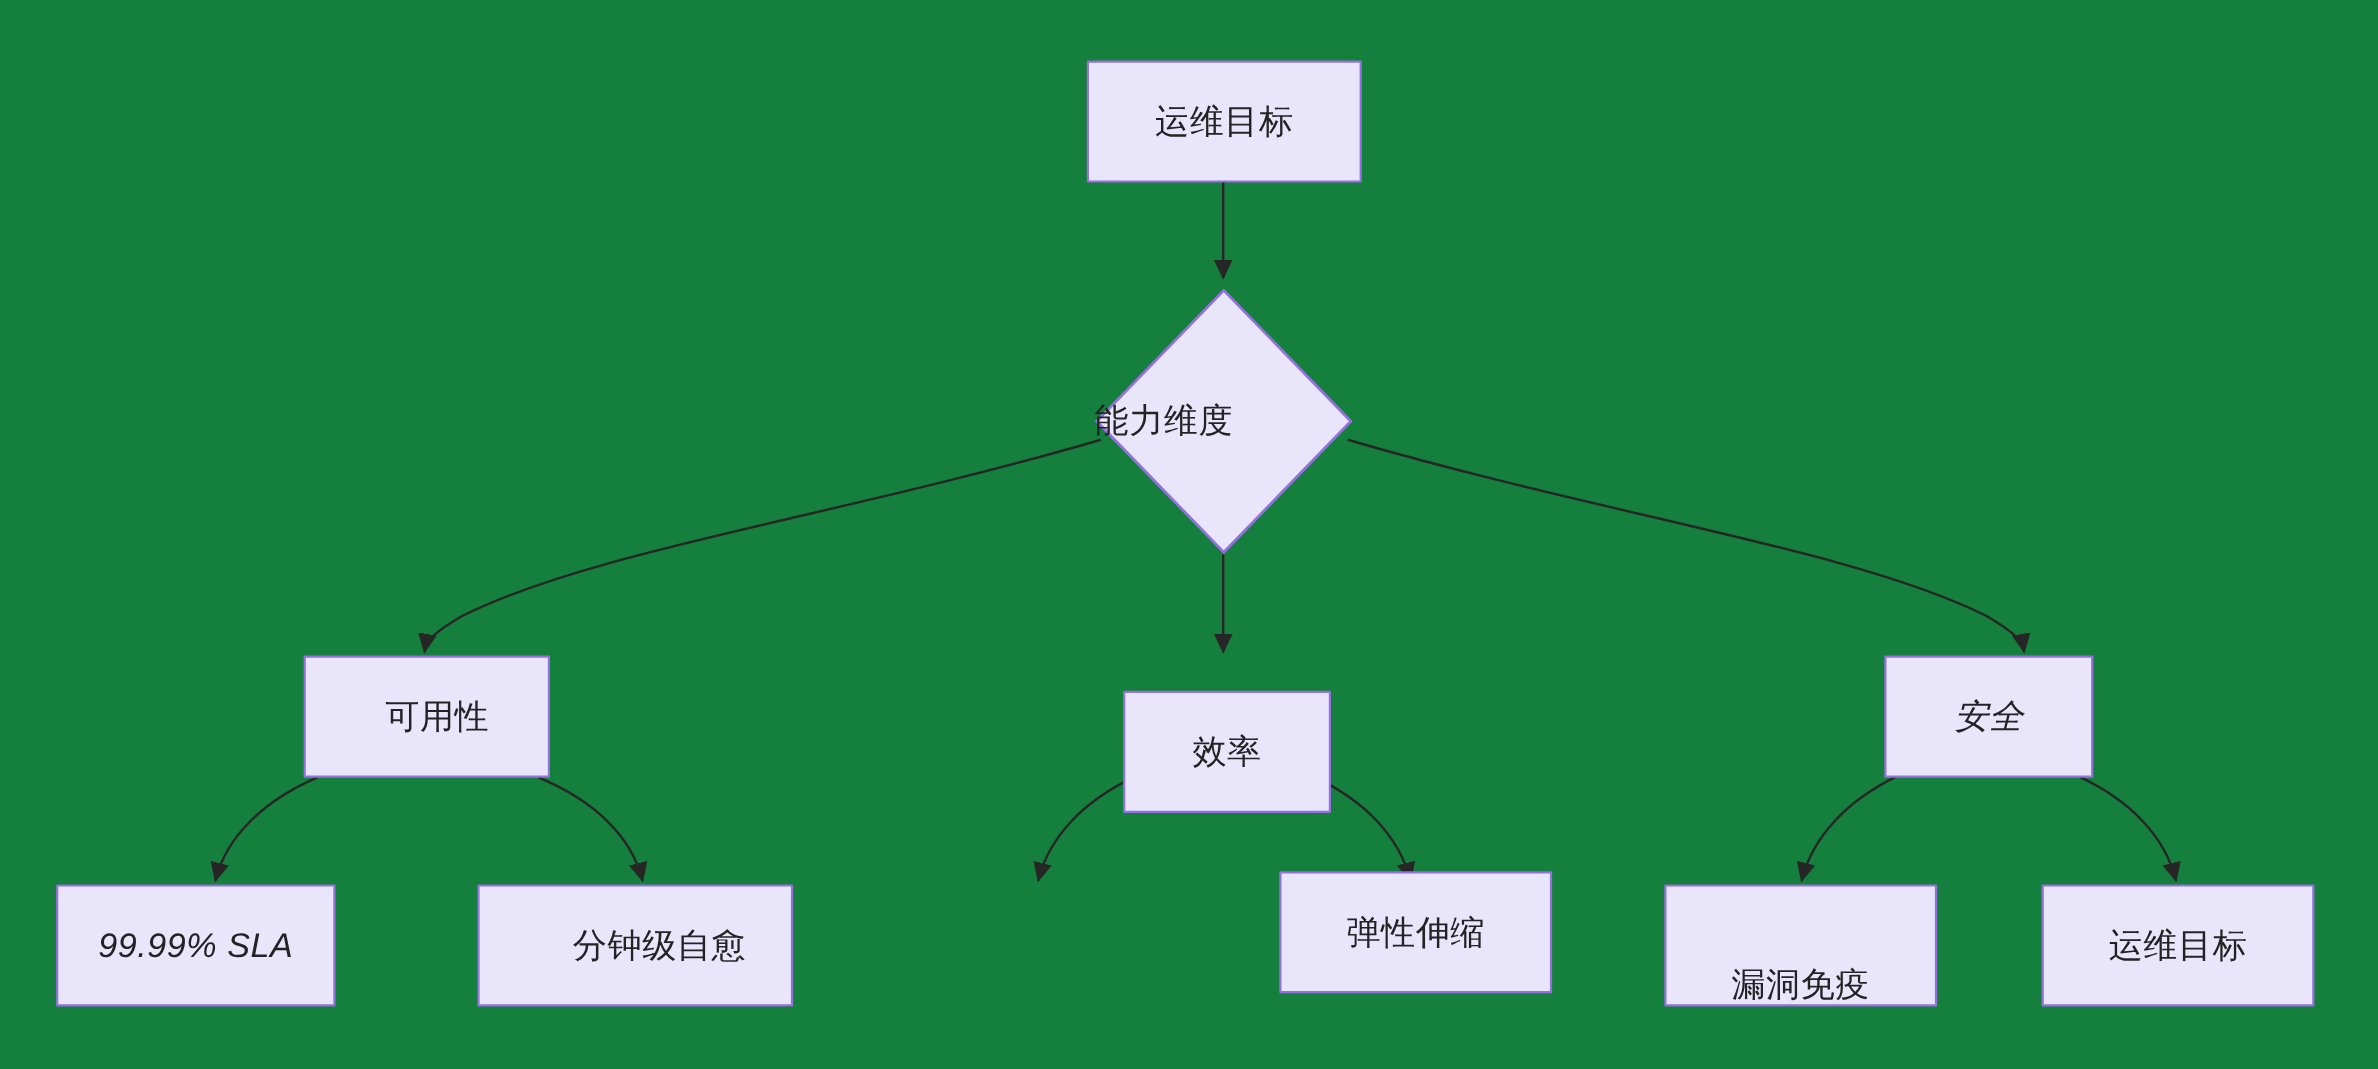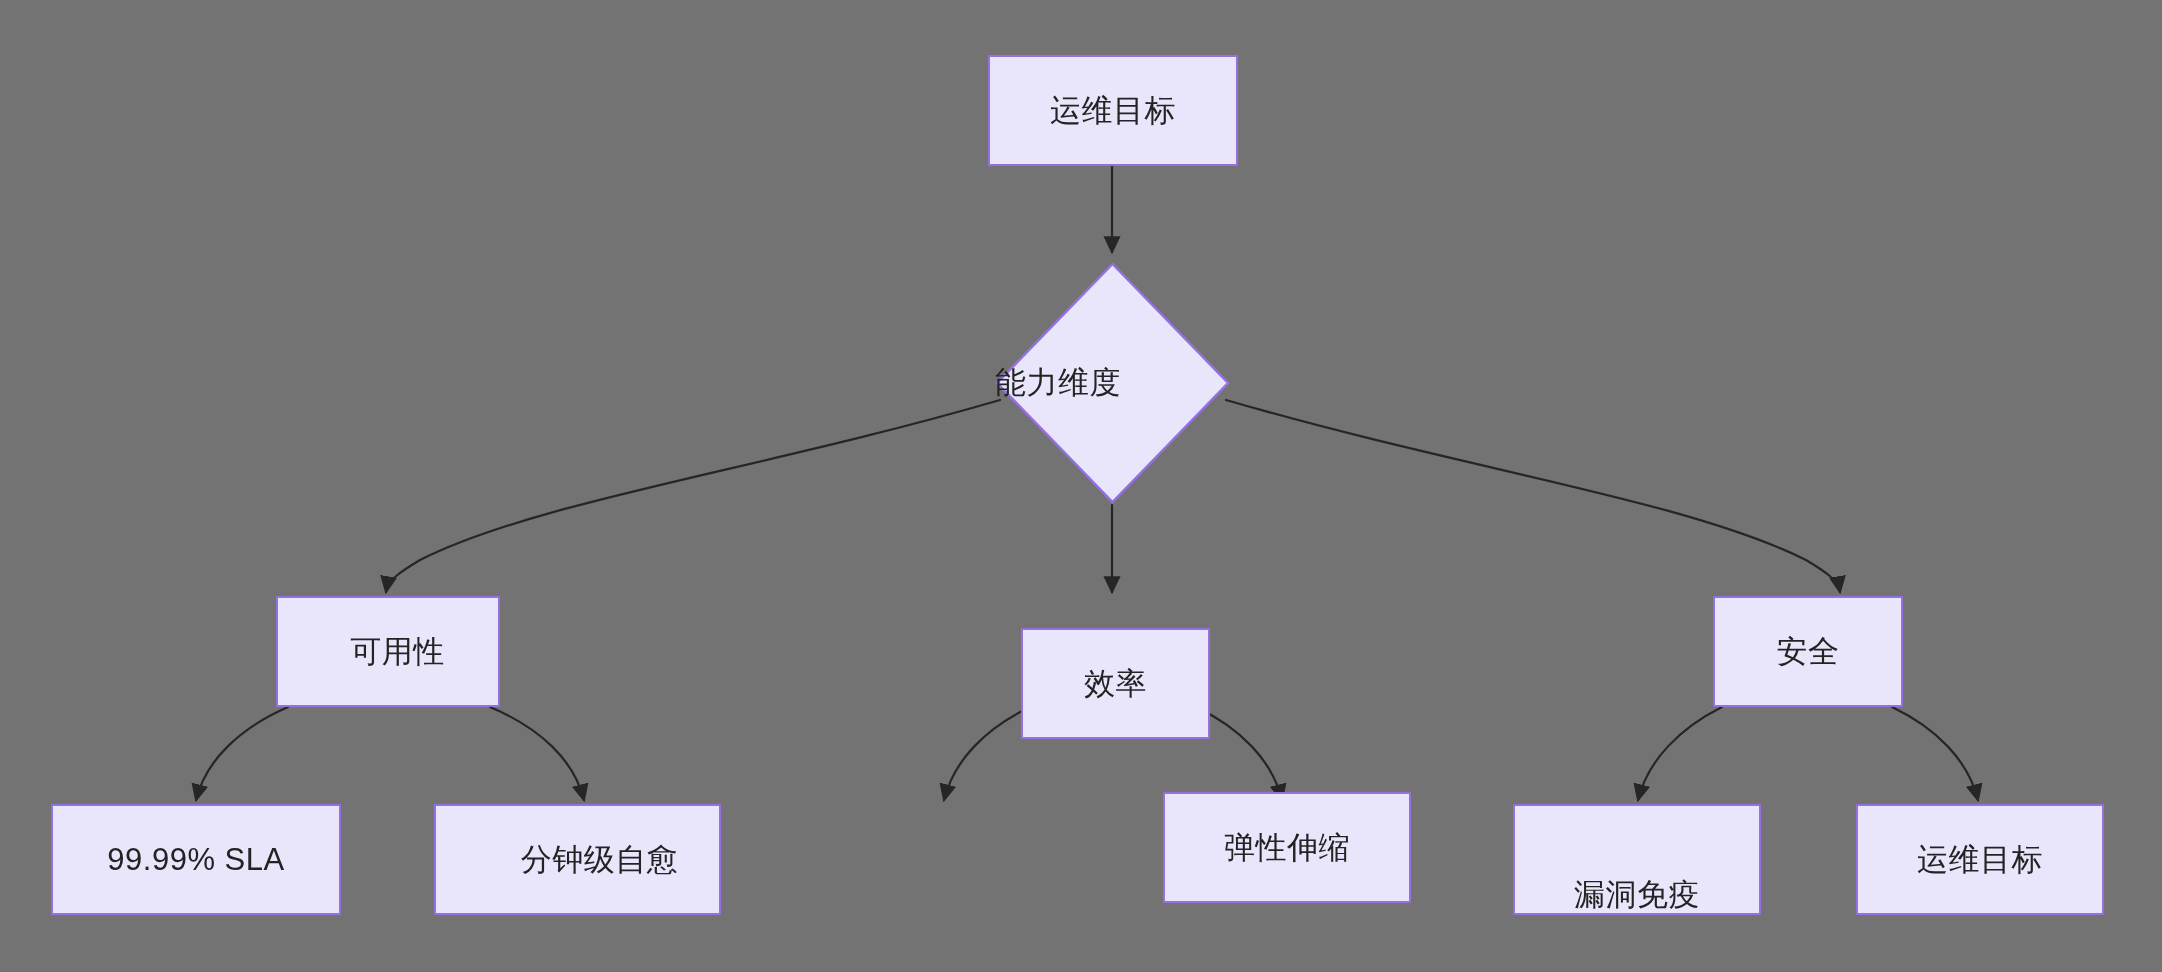--- a/index.html
+++ b/index.html
@@ -8,21 +8,21 @@
     padding: 0;
     background: #ffffff;
   }
   body {
     font-family: "Liberation Sans", "DejaVu Sans", sans-serif;
   }
   #diagram-root {
     position: relative;
     width: 2162px;
     height: 972px;
-    background: #737373;
+    background: #15803d;
     overflow: hidden;
   }
   #edge-layer {
     position: absolute;
     left: 0;
     top: 0;
     width: 2162px;
     height: 972px;
     pointer-events: none;
   }
@@ -119,25 +119,25 @@
   </div>
 
   <div class="node node-rect" style="left:276px; top:596px; width:224px; height:111px;padding-left:19px;">
     <span class="node-label">可用性</span>
   </div>
 
   <div class="node node-rect" style="left:1021px; top:628px; width:189px; height:111px;">
     <span class="node-label">效率</span>
   </div>
 
-  <div class="node node-rect" style="left:1713px; top:596px; width:190px; height:111px;">
+  <div class="node node-rect" style="left:1713px; top:596px; width:190px; height:111px;font-style:italic;">
     <span class="node-label">安全</span>
   </div>
 
-  <div class="node node-rect" style="left:51px; top:804px; width:290px; height:111px;">
+  <div class="node node-rect" style="left:51px; top:804px; width:254px; height:111px;font-style:italic;">
     <span class="node-label">99.99% SLA</span>
   </div>
 
   <div class="node node-rect" style="left:434px; top:804px; width:287px; height:111px;padding-left:44px;">
     <span class="node-label">分钟级自愈</span>
   </div>
 
 
   <div class="node node-rect" style="left:1163px; top:792px; width:248px; height:111px;">
     <span class="node-label">弹性伸缩</span>

